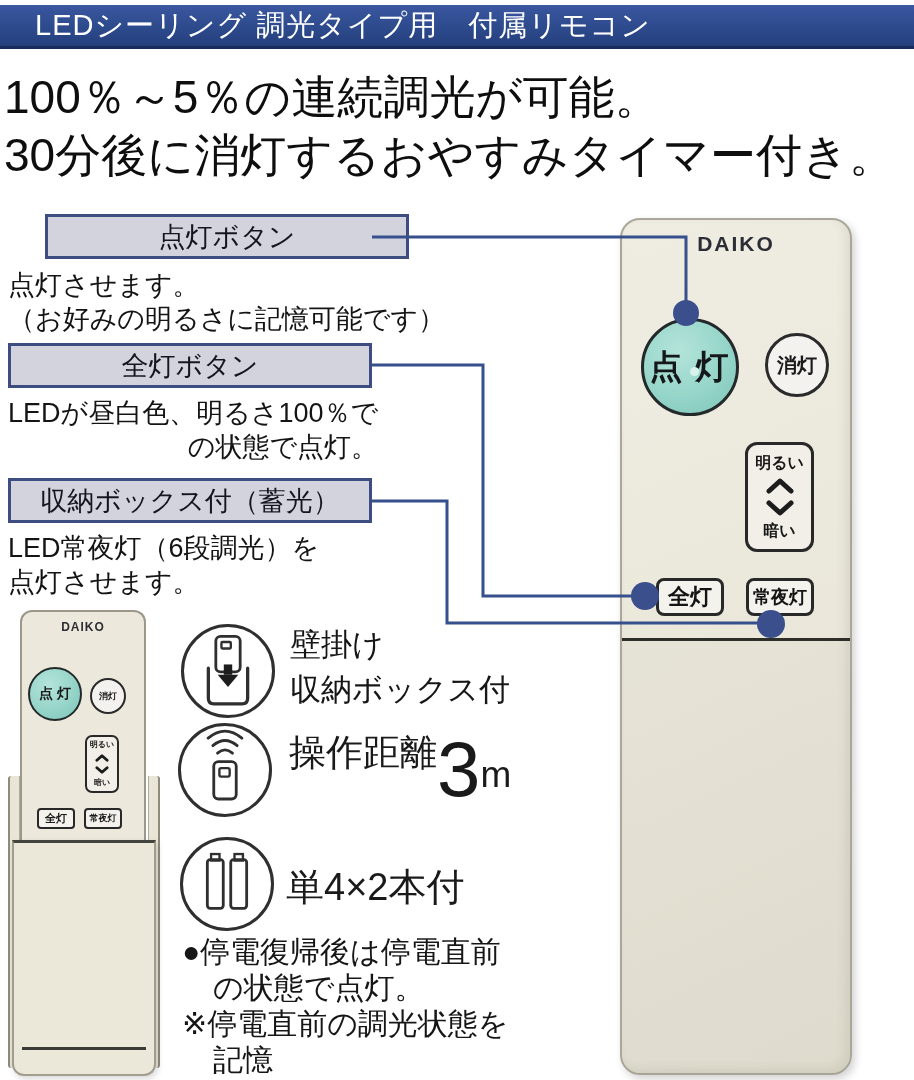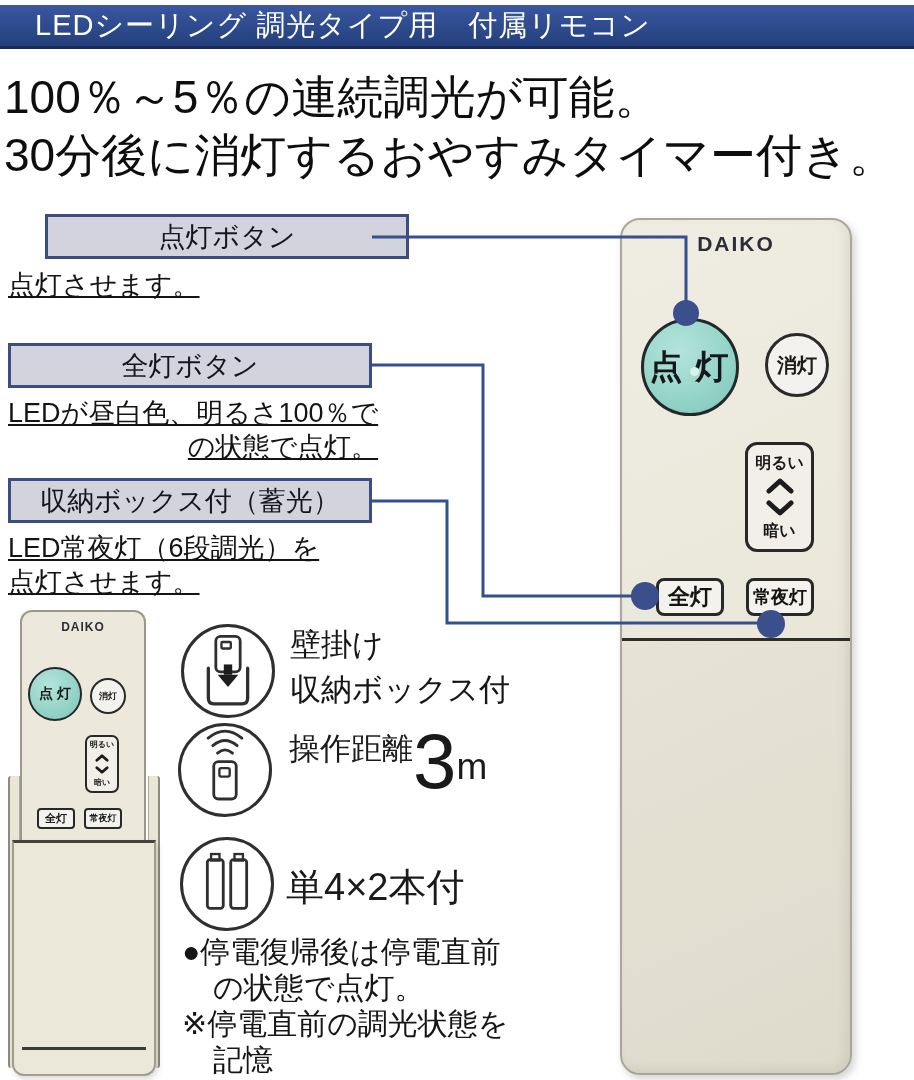--- a/index.html
+++ b/index.html
@@ -11,21 +11,21 @@
   .header-bar { left:0; top:5px; width:914px; height:44px; background:linear-gradient(#3a57a0,#2c498b 60%,#253f7c);
     border-bottom:3px solid #172c5c; display:flex; align-items:center; }
   .header-bar span { color:#ffffff; font-size:29px; font-weight:500; padding-left:35px; letter-spacing:1px; }
 
   
   .headline { left:4px; top:68px; font-size:46px; font-weight:500; color:#0e0e0e; line-height:58px; letter-spacing:0px; }
 
   
   .callout-box { left:8px; width:364px; height:45px; background:#d2d3dd; border:3px solid #3d4d82;
     display:flex; align-items:center; justify-content:center; font-size:27px; font-weight:500; color:#15151d; }
-  .callout-desc { left:8px; font-size:27px; line-height:34px; color:#141414;text-decoration:underline; }
+  .callout-desc { left:8px; font-size:27px; line-height:34px; color:#141414; }
 
   
   .overlay { left:0; top:0; z-index:6; pointer-events:none; }
 
   
   .remote { left:620px; top:218px; width:232px; height:857px; border-radius:20px;
     background:linear-gradient(155deg,#efece2 0%,#eae7da 55%,#e3e0d1 100%);
     border:2px solid #aaa79a; box-shadow:inset -5px -4px 10px rgba(90,85,60,.10), 3px 4px 8px rgba(0,0,0,.18); z-index:2; }
   .remote .brand { left:0; top:12px; width:100%; text-align:center; font-size:21px; font-weight:bold;
     letter-spacing:2px; color:#2d2d36; }
@@ -68,21 +68,21 @@
   .mini-night { left:62px; width:38px; font-size:9px; }
   .box-front { left:4px; top:232px; width:144px; height:236px; background:#ebe8da; border:2px solid #a29e8f;
     border-top:3px solid #44443e; border-radius:0 0 12px 12px; box-shadow:2px 3px 6px rgba(0,0,0,.15); }
   .box-front .lip-line { left:8px; top:204px; width:124px; border-top:3px solid #3a3a36; }
 
   
   .feat-circle { width:94px; height:94px; border:3px solid #2f2f2f; border-radius:50%;
     display:flex; align-items:center; justify-content:center; background:#ffffff; }
   .feat-label { font-size:31px; font-weight:400; color:#161616; line-height:45px; }
   .feat3m { display:flex; align-items:flex-end; }
-  .feat3m .prefix { font-size:31px; font-weight:500; margin-bottom:24px; }
+  .feat3m .prefix { font-size:37px; font-weight:500; margin-bottom:24px; }
   .feat3m .big { font-size:78px; font-weight:500; line-height:0.82; letter-spacing:-2px; }
   .feat3m .unit { font-size:37px; font-weight:500; margin-bottom:6px; margin-left:2px; }
   .feat-batt-label { font-size:38px; font-weight:500; }
 
   
   .notes { left:182px; top:934px; font-size:30px; line-height:36px; color:#161616; }
   .notes .indent { padding-left:31px; }
 </style>
 </head>
 <body>
@@ -94,20 +94,21 @@
 <div class="abs headline">
   <div>100％～5％の連続調光が可能。</div>
   <div>30分後に消灯するおやすみタイマー付き。</div>
 </div>
 
 <div class="abs callout-box" style="top:214px;margin-left:37px;">
   <span>点灯ボタン</span>
 </div>
 <div class="abs callout-desc" style="top:268px;">
   <div>点灯させます。</div>
+  <div>（お好みの明るさに記憶可能です）</div>
 </div>
 
 <div class="abs callout-box" style="top:343px;">
   <span>全灯ボタン</span>
 </div>
 <div class="abs callout-desc" style="top:396px;text-align:right;">
   <div>LEDが昼白色、明るさ100％で</div>
   <div>の状態で点灯。</div>
 </div>
 

